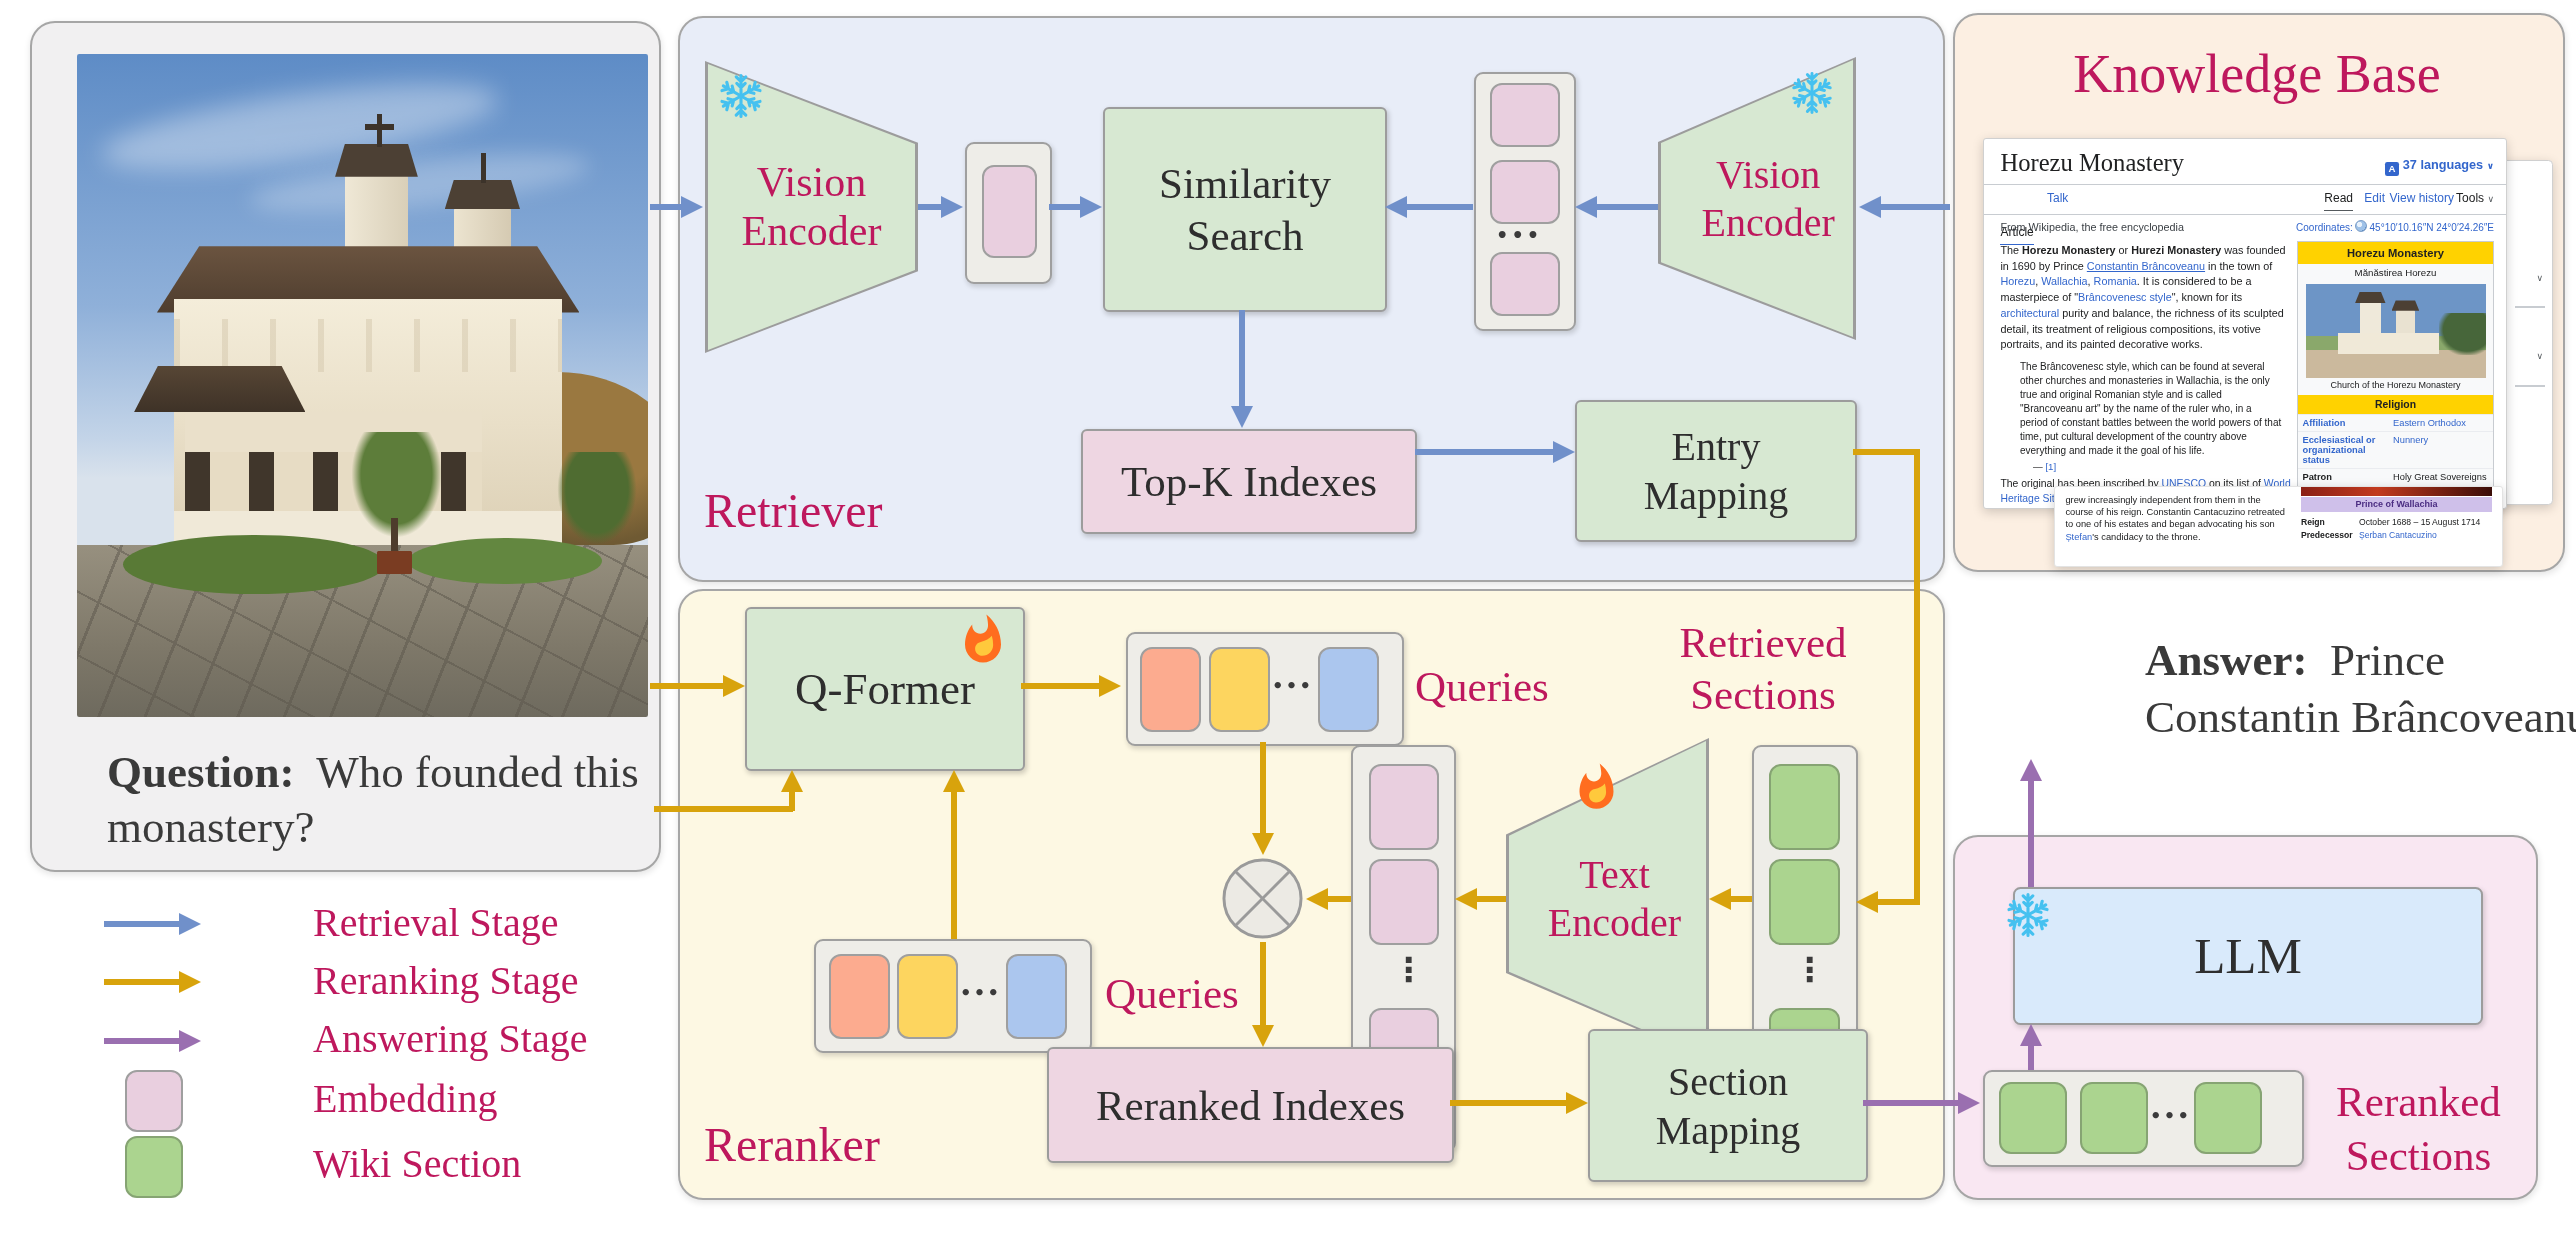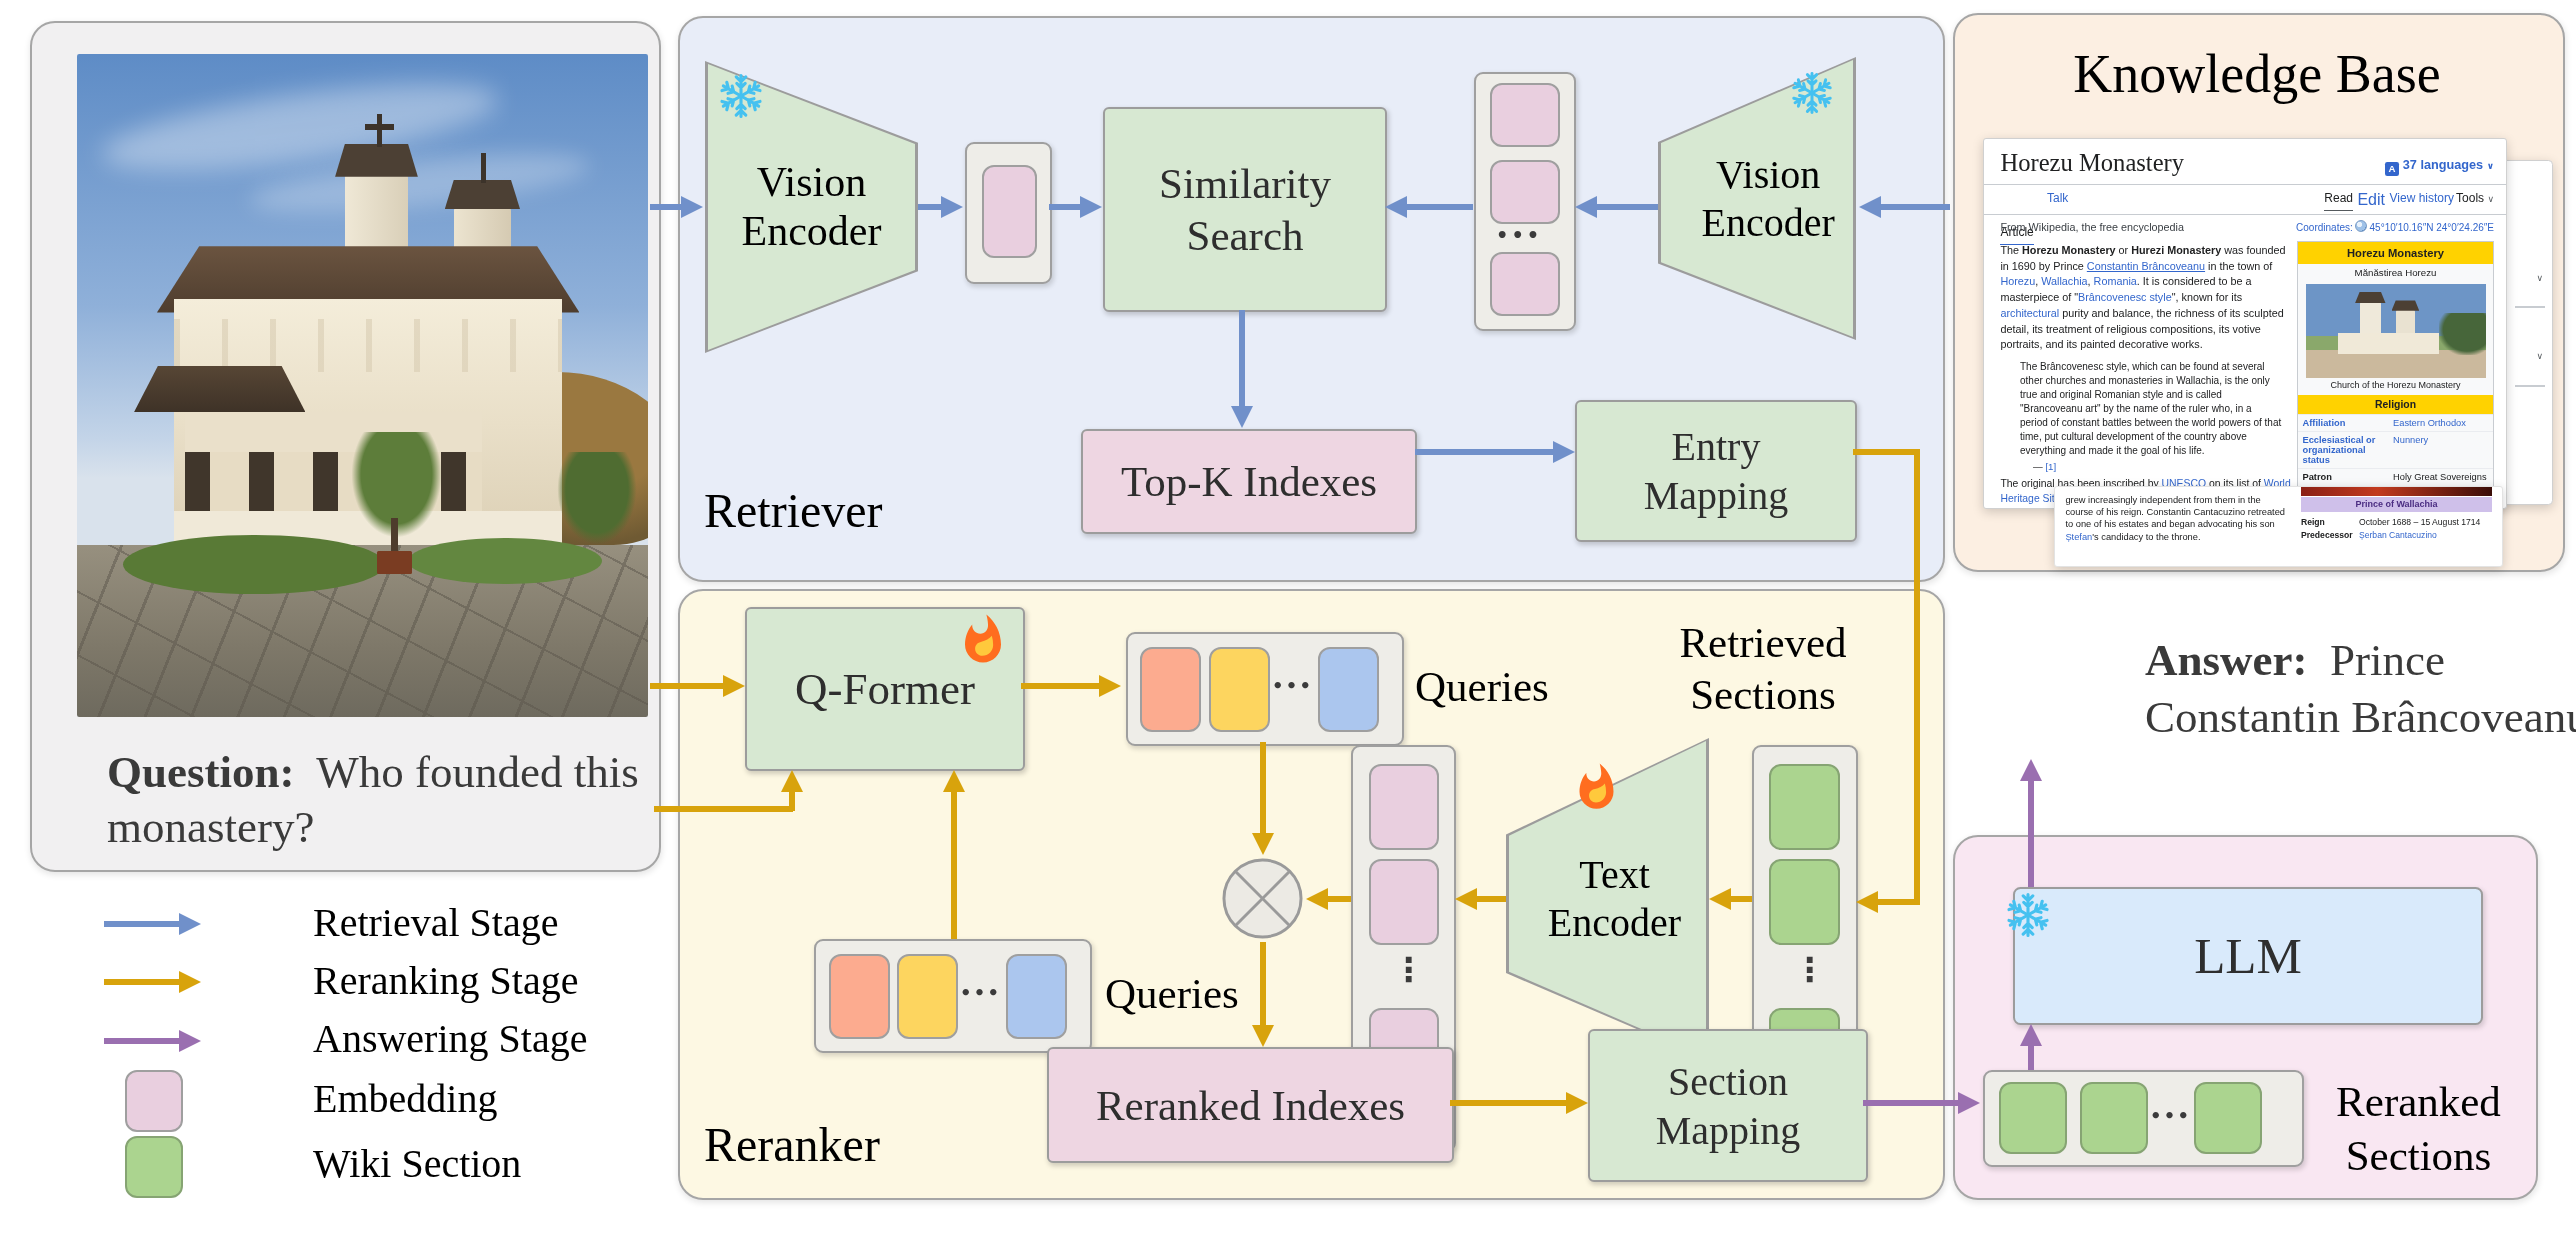--- a/index.html
+++ b/index.html
@@ -3,21 +3,21 @@
 <meta charset="utf-8">
 <style>
   html,body{margin:0;padding:0;background:#fff;}
   .canvas{position:relative;width:2576px;height:1240px;background:#ffffff;overflow:hidden;
           font-family:"Liberation Serif","DejaVu Serif",serif;color:#2e2e2e;}
   .panel{position:absolute;border:2.2px solid #a6a6a6;border-radius:25px;box-shadow:0.7px 2.2px 6px rgba(0,0,0,.10);}
   .mod{position:absolute;background:#d7e8d2;border:2.2px solid #9c9c9c;border-radius:6px;
        display:flex;align-items:center;justify-content:center;text-align:center;
        box-shadow:1.5px 2.2px 5.2px rgba(0,0,0,.18);}
   .pinkmod{background:#eed6e2;}
-  .lbl{position:absolute;color:#000000;}
+  .lbl{position:absolute;color:#be185d;}
   .prelines{white-space:pre-line;}
   .gcol{position:absolute;background:#eeede8;border:2.2px solid #9f9f9f;border-radius:9px;
         box-shadow:1.5px 2.2px 5.2px rgba(0,0,0,.15);}
   .cell{position:absolute;border:2.2px solid #9f9f9f;border-radius:12px;}
   .cell.pink{background:#e9cfdf;}
   .cell.green{background:#abd48f;border-color:#86a473;}
   .cell.salmon{background:#fcab8f;}
   .cell.yellow{background:#fdd55f;}
   .cell.blue{background:#abc6ee;}
   .dots{position:absolute;color:#3b3b3b;font-family:"DejaVu Sans",sans-serif;font-weight:bold;}
@@ -217,21 +217,21 @@
     <div style="position:absolute;left:16.4px;top:10.4px;font-family:'Liberation Serif',serif;font-size:24.6px;">Horezu Monastery</div>
     <div style="position:absolute;right:12px;top:19.4px;font-size:12.7px;font-weight:bold;color:#3366cc;">
       <span class="langicon">A</span><span>37 languages</span>
       <span class="chev" style="color:#3366cc;">∨</span>
     </div>
     <div style="position:absolute;left:0;top:45px;width:100%;height:0.7px;background:#c8ccd1;"></div>
 
     <div style="position:absolute;left:16.4px;top:52px;font-size:12px;border-bottom:1.5px solid #36c;padding-bottom:4.5px;margin-top:34px;">Article</div>
     <div class="wlink" style="position:absolute;left:63px;top:52px;font-size:12px;">Talk</div>
     <div style="position:absolute;right:153px;top:52px;font-size:12px;border-bottom:1.5px solid #54595d;padding-bottom:4.5px;">Read</div>
-    <div class="wlink" style="position:absolute;right:121px;top:52px;font-size:16px;">Edit</div>
+    <div class="wlink" style="position:absolute;right:121px;top:52px;font-size:12px;">Edit</div>
     <div class="wlink" style="position:absolute;right:52px;top:52px;font-size:12px;">View history</div>
     <div style="position:absolute;right:12px;top:52px;font-size:12px;">
       <span>Tools</span> <span class="chev">∨</span>
     </div>
     <div style="position:absolute;left:0;top:75px;width:100%;height:0.7px;background:#c8ccd1;"></div>
     <div style="position:absolute;left:16.4px;top:82px;font-size:10.8px;color:#3a3f44;">From Wikipedia, the free encyclopedia</div>
     <div style="position:absolute;right:12px;top:81px;font-size:10px;color:#3366cc;">
       <span>Coordinates:</span><span class="globe"></span><span>45°10′10.16″N 24°0′24.26″E</span>
     </div>
 

